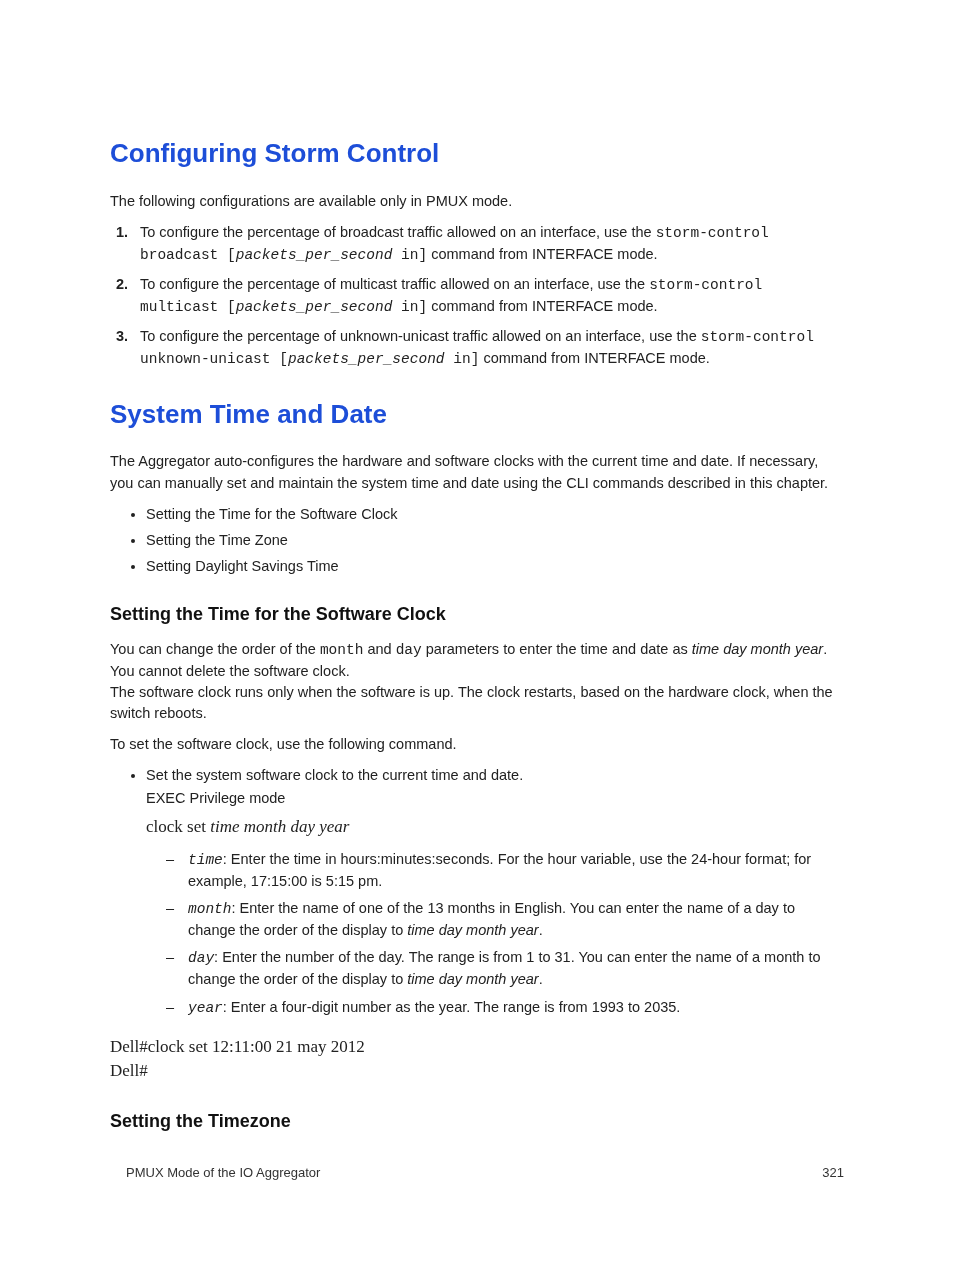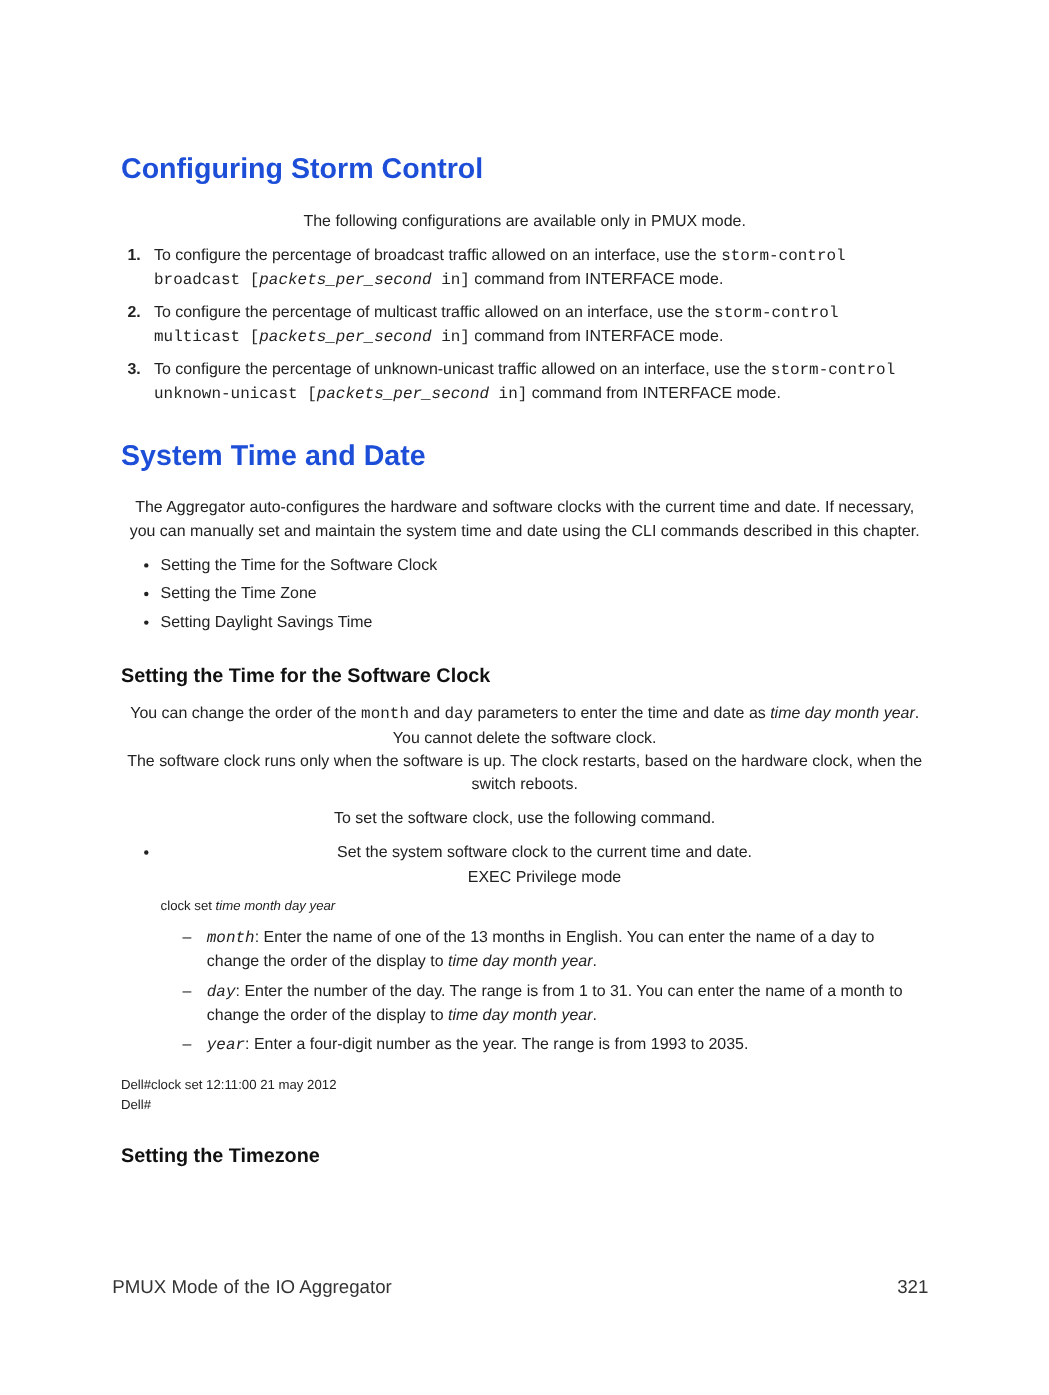--- a/index.html
+++ b/index.html
@@ -23,21 +23,21 @@
     font-weight: bold;
     margin: 0 0 18px 0;
     color: #1d4ed8;
   }
   h2 {
     font-size: 18px;
     font-weight: bold;
     margin: 24px 0 12px 0;
     color: #111;
   }
-  p { margin: 0 0 10px 0; text-align: center; }
+  p { margin: 0 0 10px 0; }
   ol.numlist {
     margin: 8px 0 22px 0;
     padding-left: 22px;
   }
   ol.numlist > li {
     margin-bottom: 8px;
     padding-left: 8px;
   }
   ol.numlist > li::marker {
     font-weight: bold;
@@ -64,36 +64,36 @@
     content: "–";
     position: absolute;
     left: 0;
   }
   code, .mono {
     font-family: "Courier New", Courier, monospace;
     font-size: 14.5px;
   }
   em.ital { font-style: italic; }
   .codeblock {
-    font-family: Liberation Sans, sans-serif;
-    font-size: 12px;
+    font-family: Liberation Serif, serif;
+    font-size: 17px;
     white-space: pre;
     margin: 6px 0 10px 0;
   }
   .example-head {
     font-weight: bold;
     font-size: 14px;
     margin: 12px 0 4px 0;
   }
   .footer {
     position: absolute;
     bottom: 85px;
-    left: 102px;
+    left: 126px;
     right: 110px;
-    font-size: 17px;
+    font-size: 13px;
     color: #333;
     display: flex;
     justify-content: space-between;
   }
   .spaced-top { margin-top: 26px; }
   .li-body p { margin: 2px 0; }
 </style>
 </head>
 <body>
 
@@ -134,20 +134,21 @@
 
   <p>To set the software clock, use the following command.</p>
 
   <ul class="bullets">
     <li>
       <div class="li-body">
         <p>Set the system software clock to the current time and date.</p>
         <p>EXEC Privilege mode</p>
         <div class="codeblock"><span>clock set </span><em class="ital">time month day year</em></div>
         <ul class="dashlist">
+          <li><code class="mono"><em class="ital">time</em></code><span>: Enter the time in hours:minutes:seconds. For the hour variable, use the 24-hour format; for example, 17:15:00 is 5:15 pm.</span></li>
           <li><code class="mono"><em class="ital">month</em></code><span>: Enter the name of one of the 13 months in English. You can enter the name of a day to change the order of the display to </span><em class="ital">time day month year</em><span>.</span></li>
           <li><code class="mono"><em class="ital">day</em></code><span>: Enter the number of the day. The range is from 1 to 31. You can enter the name of a month to change the order of the display to </span><em class="ital">time day month year</em><span>.</span></li>
           <li><code class="mono"><em class="ital">year</em></code><span>: Enter a four-digit number as the year. The range is from 1993 to 2035.</span></li>
         </ul>
       </div>
     </li>
   </ul>
 
   <div class="codeblock">Dell#clock set 12:11:00 21 may 2012
 Dell#</div>

